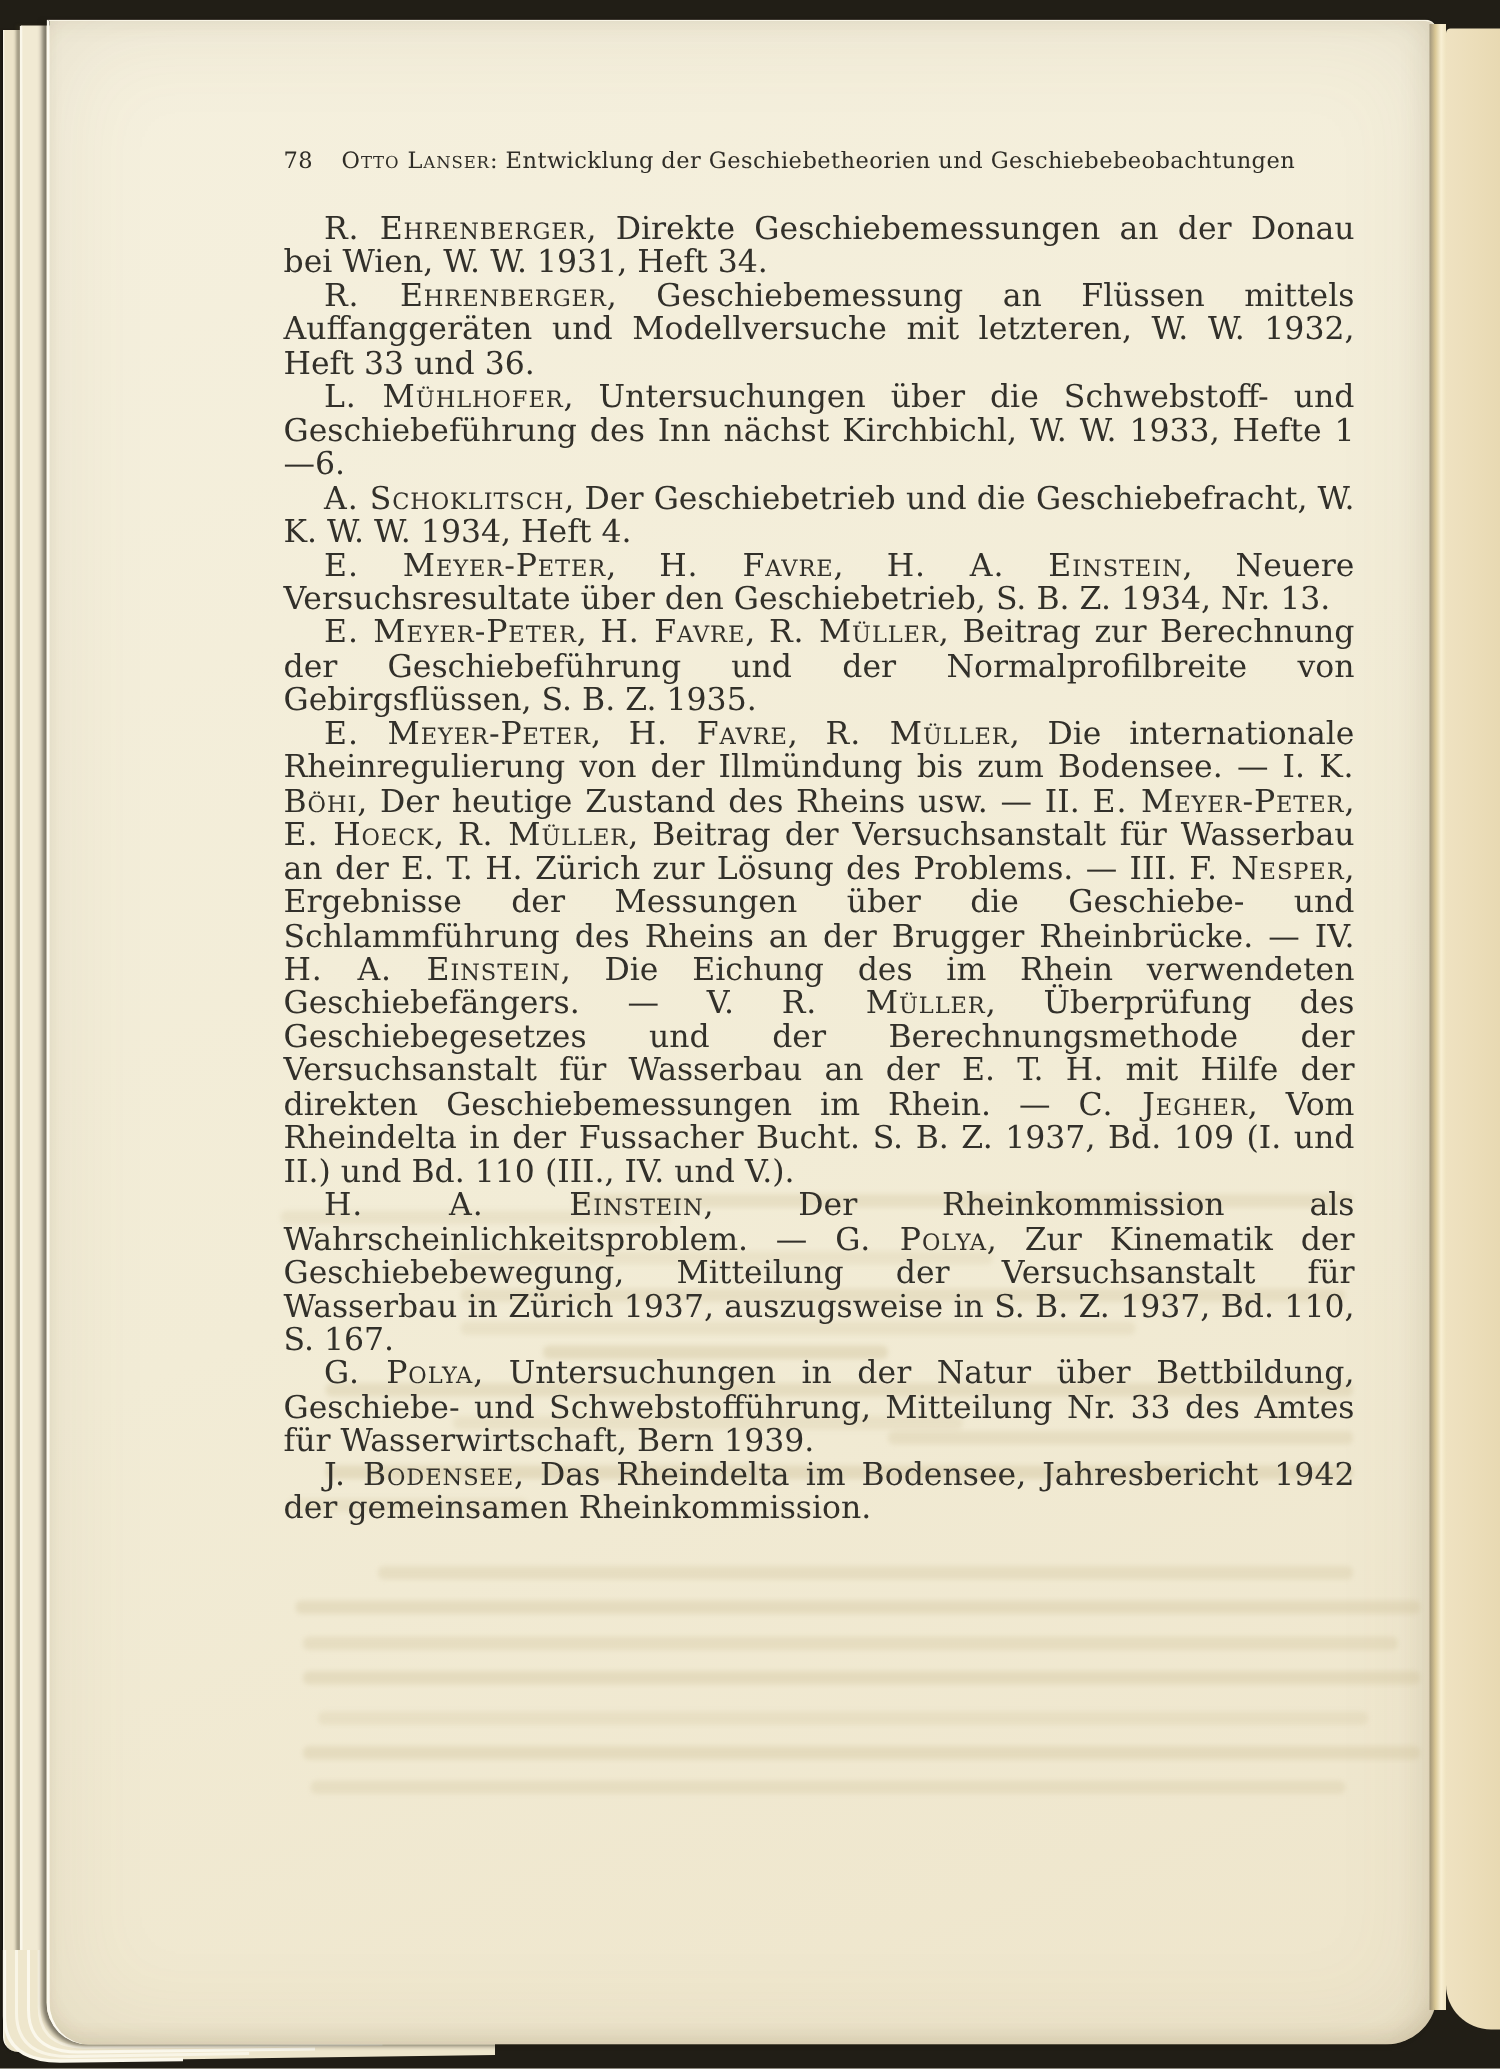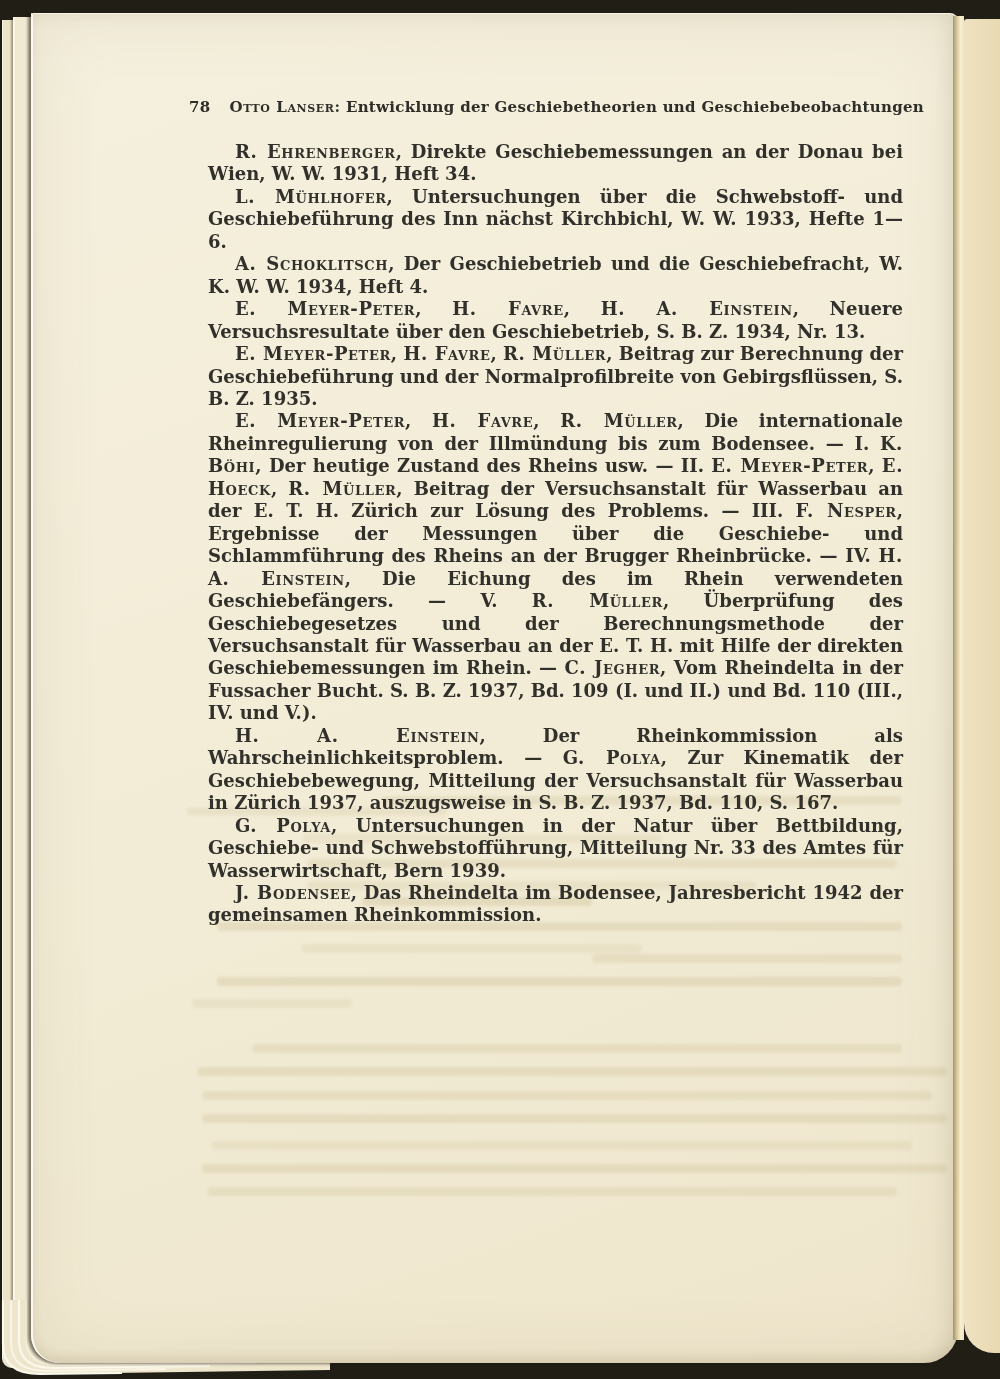--- a/index.html
+++ b/index.html
@@ -2,21 +2,21 @@
 <html lang="de"><head>
 <meta charset="utf-8">
 <style>
   html, body { margin: 0; padding: 0; }
   body {
     width: 1000px; height: 1379px;
     background: #211e16;
     overflow: hidden;
     font-family: "DejaVu Serif", "Liberation Serif", serif;
   }
-  .scene { position: relative; width: 1000px; height: 1379px; font-weight: bold; }
+  .scene { position: relative; width: 1000px; height: 1379px; }
 
   
   .edge-strip {
     position: absolute;
     border-bottom-left-radius: 10px;
   }
   .strip-outer {
     left: 2px; top: 20px; width: 11px; height: 1348px;
     background: #ece4c9;
     border-left: 1px solid #f9f5e6;
@@ -76,23 +76,22 @@
     position: absolute; left: 156px; top: 84px; width: 714px;
     color: #32302a; z-index: 1;
   }
   .running-header {
     font-size: 15px; letter-spacing: .3px; white-space: nowrap; color: #2f2d27;
   }
   .pagenum { margin-right: 19px; }
   .sc { font-variant: small-caps; letter-spacing: .6px; }
   .refs {
     margin-top: 25px;
-    font-size: 18px; line-height: 22.45px;
+    font-size: 21px; line-height: 22.45px;
     text-align: justify;
-    margin-left: 19px;
   }
   .ref { margin: 0; text-indent: 27px; }
 </style>
 </head>
 <body>
 
 <div class="scene">
 
   <div class="edge-strip strip-outer"></div>
   <div class="edge-strip strip-inner"></div>
@@ -127,20 +126,21 @@
         <div style="top: 1150px; left: 169px; width: 745px; opacity: 0.32;"></div>
         <div style="top: 1173px; left: 174px; width: 690px; opacity: 0.26;"></div>
       </div>
 
     <div class="content">
       <div class="running-header">
         <span class="pagenum">78</span><span class="sc">Otto Lanser</span><span>: Entwicklung der Geschiebetheorien und Geschiebebeobachtungen</span>
       </div>
       <div class="refs" id="refs">
           <p class="ref"><span class="sc">R. Ehrenberger</span><span>, Direkte Geschiebemessungen an der Donau bei Wien, W. W. 1931, Heft 34.</span></p>
+          <p class="ref"><span class="sc">R. Ehrenberger</span><span>, Geschiebemessung an Flüssen mittels Auffanggeräten und Modellversuche mit letzteren, W. W. 1932, Heft 33 und 36.</span></p>
           <p class="ref"><span class="sc">L. Mühlhofer</span><span>, Untersuchungen über die Schwebstoff- und Geschiebeführung des Inn nächst Kirchbichl, W. W. 1933, Hefte 1—6.</span></p>
           <p class="ref"><span class="sc">A. Schoklitsch</span><span>, Der Geschiebetrieb und die Geschiebefracht, W. K. W. W. 1934, Heft 4.</span></p>
           <p class="ref"><span class="sc">E. Meyer-Peter</span><span>, </span><span class="sc">H. Favre</span><span>, </span><span class="sc">H. A. Einstein</span><span>, Neuere Versuchsresultate über den Geschiebetrieb, S. B. Z. 1934, Nr. 13.</span></p>
           <p class="ref"><span class="sc">E. Meyer-Peter</span><span>, </span><span class="sc">H. Favre</span><span>, </span><span class="sc">R. Müller</span><span>, Beitrag zur Berechnung der Geschiebeführung und der Normalprofilbreite von Gebirgsflüssen, S. B. Z. 1935.</span></p>
           <p class="ref"><span class="sc">E. Meyer-Peter</span><span>, </span><span class="sc">H. Favre</span><span>, </span><span class="sc">R. Müller</span><span>, Die internationale Rheinregulierung von der Illmündung bis zum Bodensee. — I. </span><span class="sc">K. Böhi</span><span>, Der heutige Zustand des Rheins usw. — II. </span><span class="sc">E. Meyer-Peter</span><span>, </span><span class="sc">E. Hoeck</span><span>, </span><span class="sc">R. Müller</span><span>, Beitrag der Versuchsanstalt für Wasserbau an der E. T. H. Zürich zur Lösung des Problems. — III. </span><span class="sc">F. Nesper</span><span>, Ergebnisse der Messungen über die Geschiebe- und Schlammführung des Rheins an der Brugger Rheinbrücke. — IV. </span><span class="sc">H. A. Einstein</span><span>, Die Eichung des im Rhein verwendeten Geschiebefängers. — V. </span><span class="sc">R. Müller</span><span>, Überprüfung des Geschiebegesetzes und der Berechnungsmethode der Versuchsanstalt für Wasserbau an der E. T. H. mit Hilfe der direkten Geschiebemessungen im Rhein. — </span><span class="sc">C. Jegher</span><span>, Vom Rheindelta in der Fussacher Bucht. S. B. Z. 1937, Bd. 109 (I. und II.) und Bd. 110 (III., IV. und V.).</span></p>
           <p class="ref"><span class="sc">H. A. Einstein</span><span>, Der Rheinkommission als Wahrscheinlichkeitsproblem. — </span><span class="sc">G. Polya</span><span>, Zur Kinematik der Geschiebebewegung, Mitteilung der Versuchsanstalt für Wasserbau in Zürich 1937, auszugsweise in S. B. Z. 1937, Bd. 110, S. 167.</span></p>
           <p class="ref"><span class="sc">G. Polya</span><span>, Untersuchungen in der Natur über Bettbildung, Geschiebe- und Schwebstofführung, Mitteilung Nr. 33 des Amtes für Wasserwirtschaft, Bern 1939.</span></p>
           <p class="ref"><span class="sc">J. Bodensee</span><span>, Das Rheindelta im Bodensee, Jahresbericht 1942 der gemeinsamen Rheinkommission.</span></p>
         </div>
     </div>

